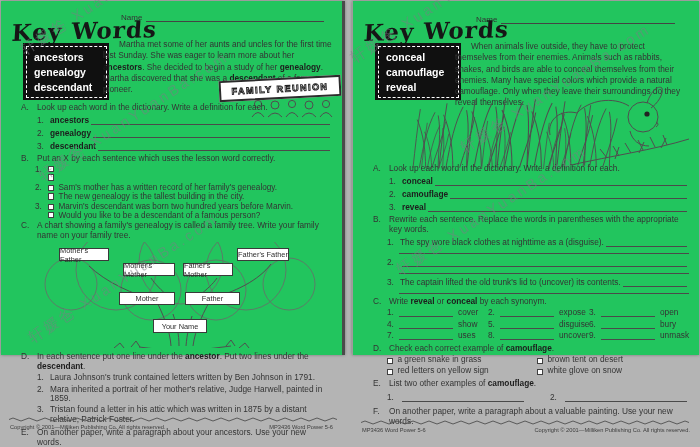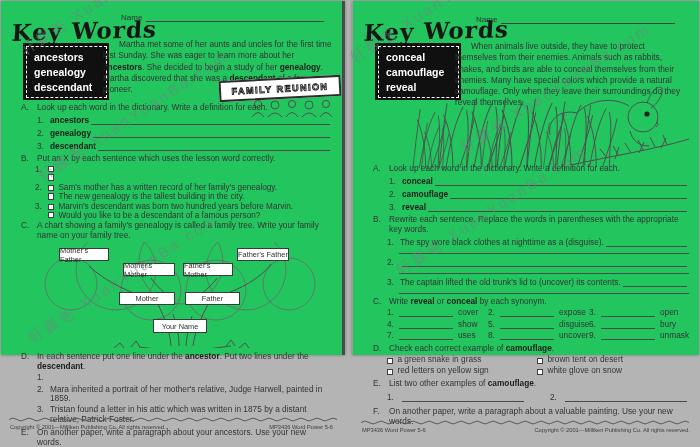--- a/index.html
+++ b/index.html
@@ -212,20 +212,21 @@
         <div class="tbox" style="left:164px;top:50px;width:55px">Father</div>
         <div class="tbox" style="left:132px;top:77px;width:54px;height:14px">Your Name</div>
       </div>
 
       <div class="sec secD">
         <span class="slabel">D.</span>
         <span class="sbody"><span>In each sentence put one line under the </span><b>ancestor</b><span>. Put two lines under the </span><b>descendant</b><span>.</span></span>
       </div>
       <div class="drow">
         <span class="num">1.</span>
+        <span>Laura Johnson's trunk contained letters written by Ben Johnson in 1791.</span>
       </div>
       <div class="drow">
         <span class="num">2.</span>
         <span>Mara inherited a portrait of her mother's relative, Judge Harwell, painted in 1859.</span>
       </div>
       <div class="drow">
         <span class="num">3.</span>
         <span>Tristan found a letter in his attic which was written in 1875 by a distant relative, Patrick Foster.</span>
       </div>
 

